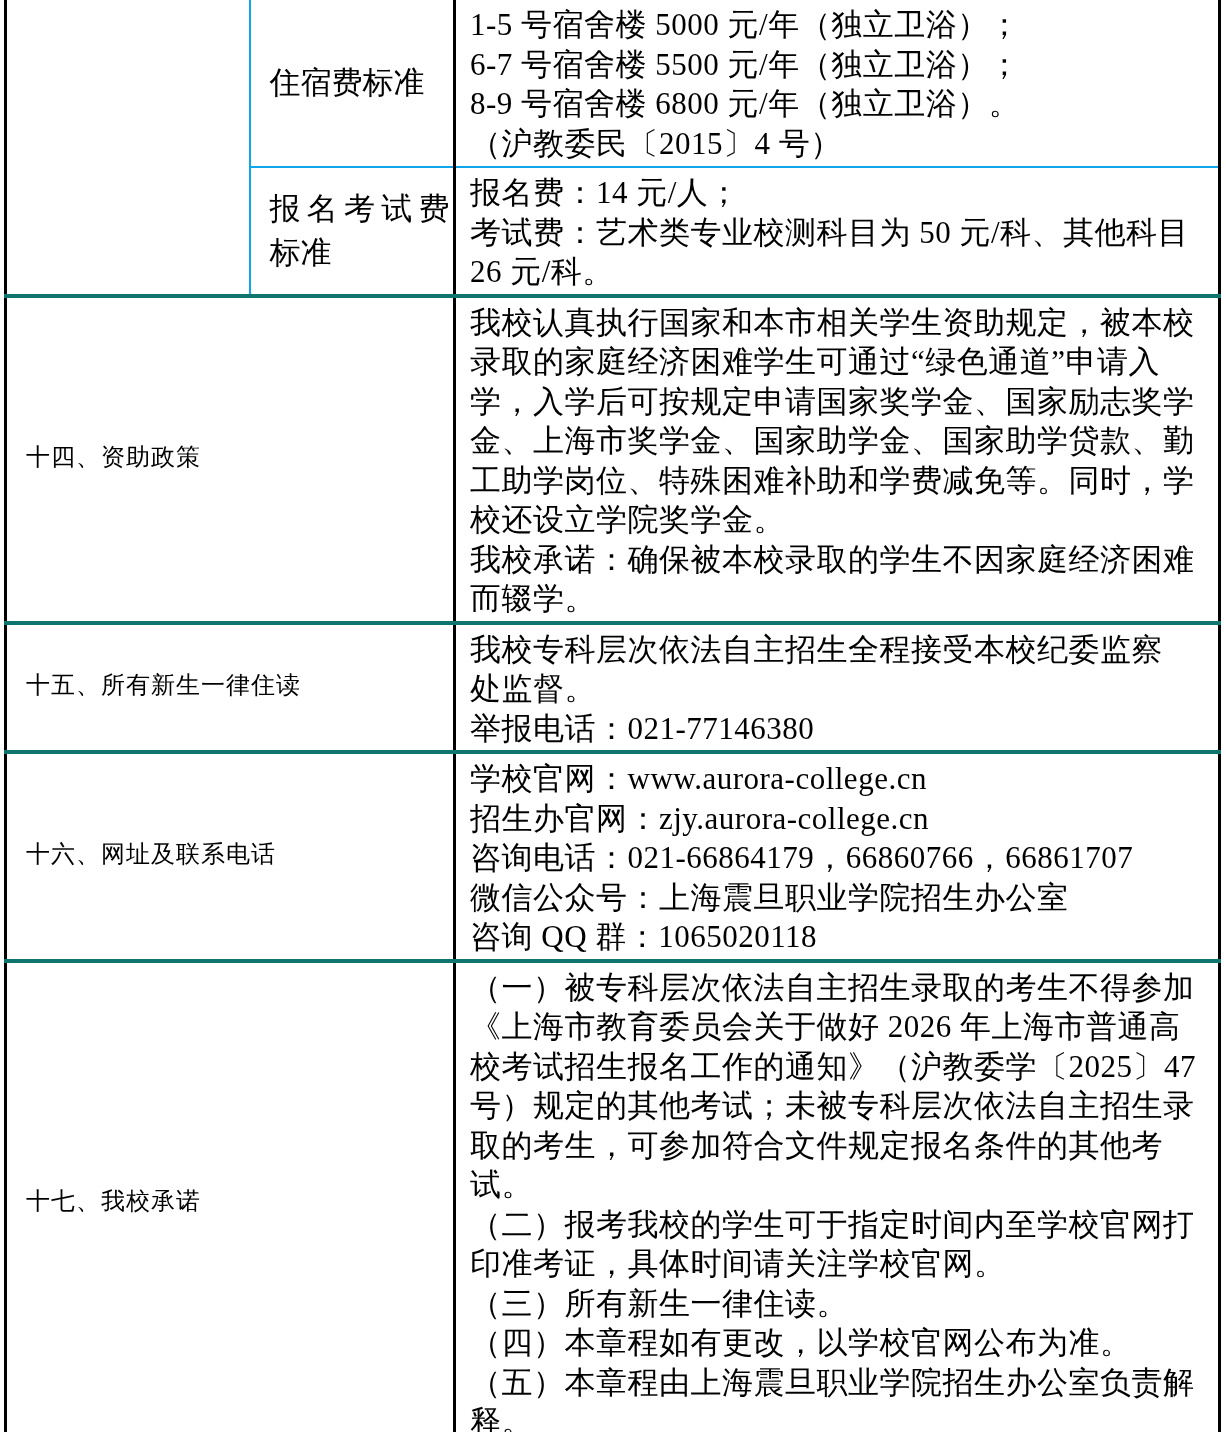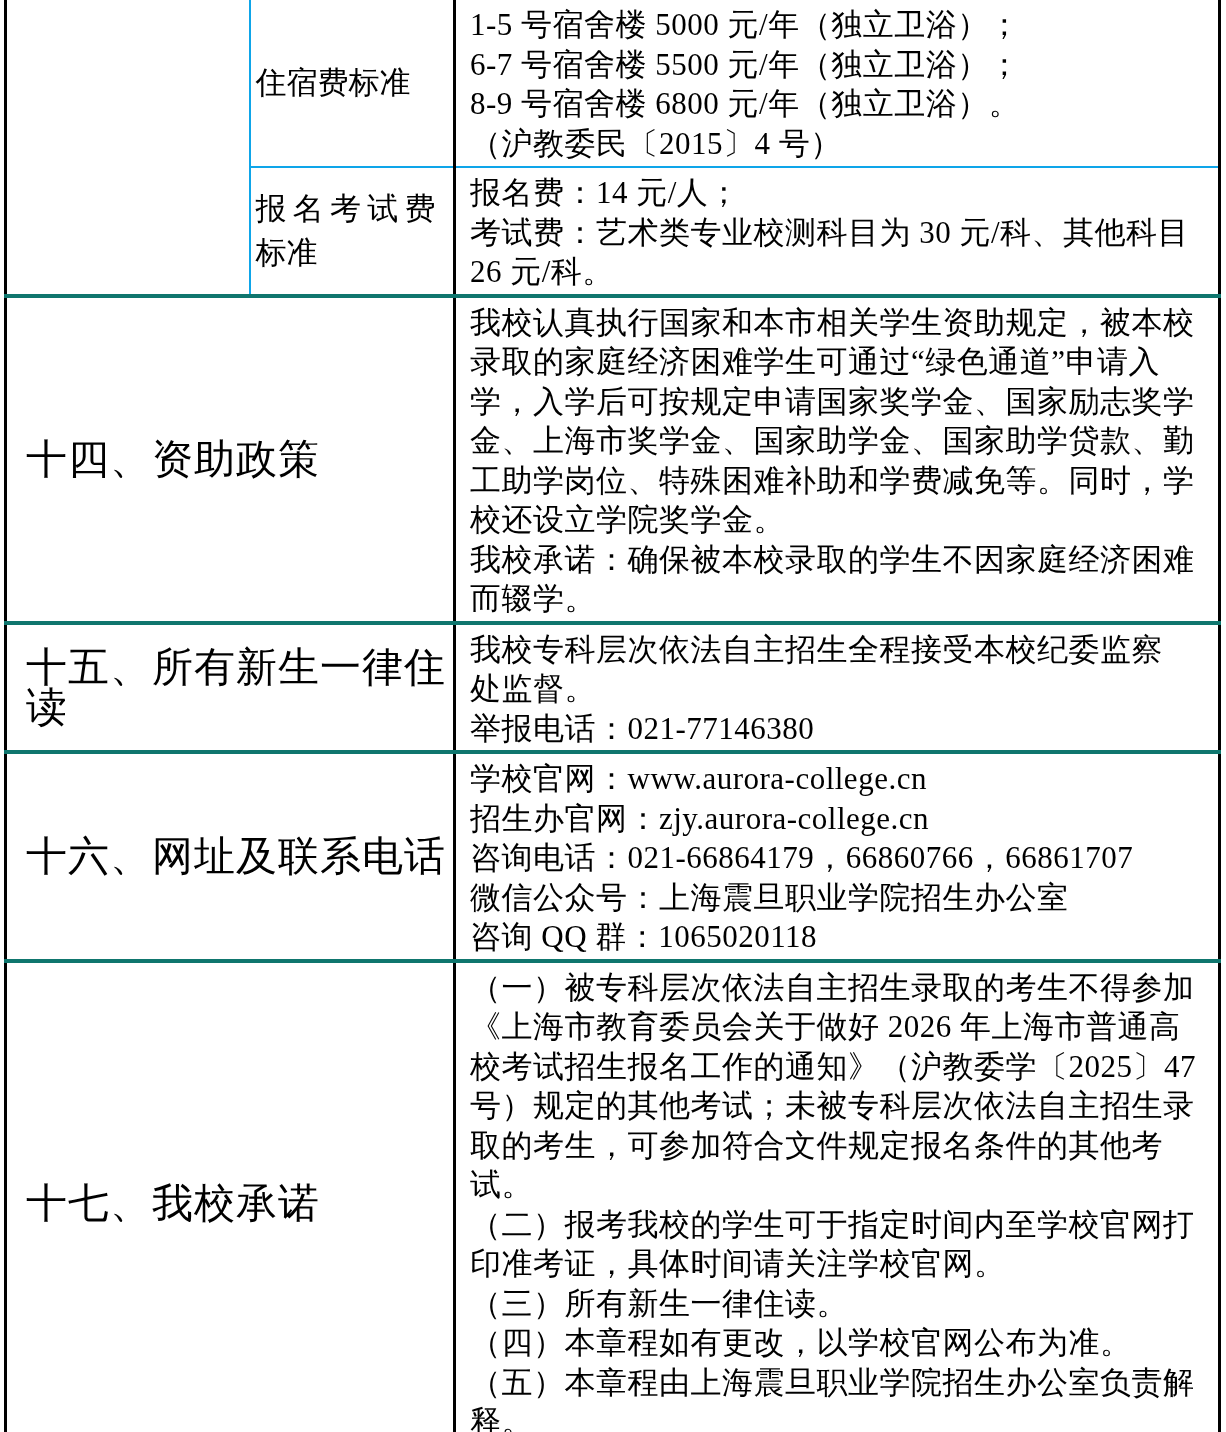--- a/index.html
+++ b/index.html
@@ -39,30 +39,31 @@
     padding: 0;
     vertical-align: top;
     box-sizing: border-box;
   }
   tr.top-row > td { border-top: 0; }
   td.content-cell { border-left: 3px solid #000; }
   tr.major > td { border-top: 4px solid #0f766e; }
 
   td.label-cell {
     vertical-align: middle;
-    font-size: 41px;
+    font-size: 24px;
     letter-spacing: 1px;
     padding-left: 19px;
     padding-right: 4px;
     line-height: 40px;
+    font-family: Liberation Mono, monospace;
   }
   td.sub-label-cell {
     vertical-align: middle;
     font-size: 31px;
-    padding-left: 5px;
+    padding-left: 19px;
     padding-right: 6px;
     line-height: 44px;
   }
   .justify-wrap {
     display: inline-block;
     width: 180px;
     text-align: justify;
     text-justify: inter-character;
     word-break: break-all;
   }
@@ -105,21 +106,21 @@
 （沪教委民〔2015〕4 号）</div>
       </td>
     </tr>
 
     <tr class="r-exam-fee">
       <td class="sub-label-cell">
         <span class="justify-wrap">报名考试费标准</span>
       </td>
       <td class="content-cell">
         <div class="lines">报名费：14 元/人；
-考试费：艺术类专业校测科目为 30 元/科、其他科目
+考试费：艺术类专业校测科目为 50 元/科、其他科目
 26 元/科。</div>
       </td>
     </tr>
 
     <tr class="major r-aid">
       <td class="label-cell" colspan="2">
         <span>十四、资助政策</span>
       </td>
       <td class="content-cell">
         <div class="lines">我校认真执行国家和本市相关学生资助规定，被本校

